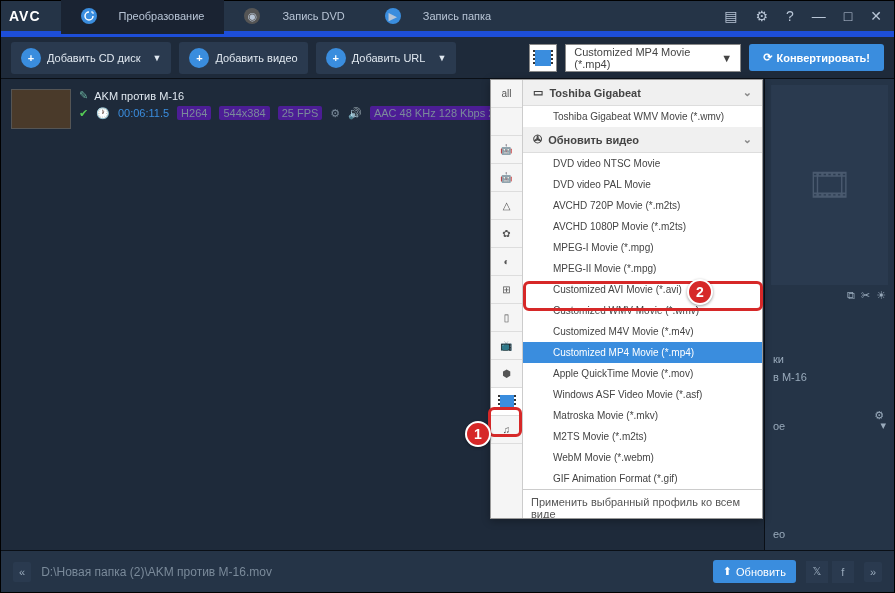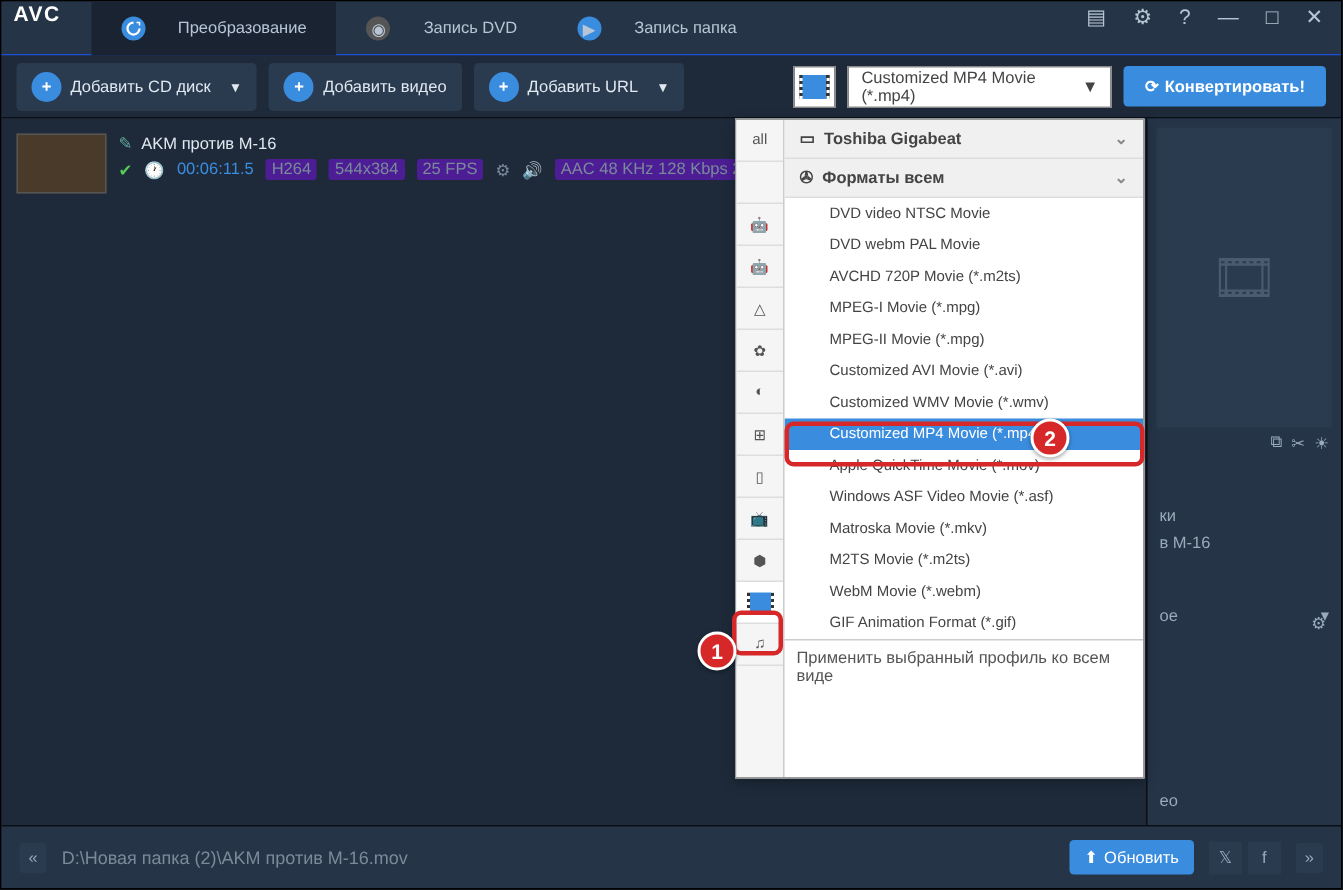--- a/index.html
+++ b/index.html
@@ -1,18 +1,18 @@
 <!DOCTYPE html>
 <html><head>
 <meta charset="utf-8">
 <style>
 *{margin:0;padding:0;box-sizing:border-box;font-family:Arial,sans-serif;font-size:11px;}
 body{width:895px;height:593px;background:#1a2332;overflow:hidden;position:relative;}
 .frame{border:1px solid #000;width:895px;height:593px;position:relative;background:#1e2a3a;}
-.titlebar{height:36px;background:#253447;display:flex;align-items:flex-start;padding:0 8px;border-bottom:1px solid #1d4ed8;}
+.titlebar{height:36px;background:#253447;display:flex;align-items:center;padding:0 8px;border-bottom:6px solid #1d4ed8;}
 .logo{color:#fff;font-weight:bold;font-size:14px;letter-spacing:1px;margin-right:20px;}
 .tab{display:flex;align-items:center;color:#b8c5d6;padding:0 20px;height:36px;cursor:pointer;gap:16px;}
 .tab.active{background:#1a2332;}
 .tab-icon{width:16px;height:16px;border-radius:50%;background:#3a8dde;margin-right:6px;display:flex;align-items:center;justify-content:center;}
 .tab-icon svg{width:10px;height:10px;}
 .spacer{flex:1;}
 .winbtns{display:flex;gap:10px;color:#b8c5d6;}
 .winbtn{cursor:pointer;font-size:14px;padding:2px 4px;}
 .toolbar{height:42px;background:#1e2a3a;display:flex;align-items:center;padding:0 10px;gap:8px;border-bottom:1px solid #0a0f16;}
 .tbtn{display:flex;align-items:center;color:#e0e8f0;background:#2a3a4f;padding:6px 10px;border-radius:3px;cursor:pointer;gap:6px;}
@@ -25,21 +25,21 @@
 .left{flex:1;background:#1e2a3a;padding:10px;position:relative;}
 .item{display:flex;gap:8px;}
 .thumb{width:60px;height:40px;background:#4a3a2a;border:1px solid #555;}
 .item-info{flex:1;color:#b8c5d6;}
 .item-title{display:flex;align-items:center;gap:6px;color:#e0e8f0;margin-bottom:4px;}
 .item-meta{display:flex;align-items:center;gap:8px;font-size:10px;color:#7a8a9a;}
 .meta-box{background:#4c1d95;padding:1px 4px;border-radius:2px;}
 .right{width:130px;background:#253447;border-left:1px solid #0a0f16;position:relative;}
 .right-tools{position:absolute;top:210px;right:8px;display:flex;gap:6px;color:#9ab;}
 .right-tools span{cursor:pointer;}
-.info-panel{position:absolute;top:248px;left:0;right:0;padding:8px;color:#9ab;font-size:10px;}
+.info-panel{position:absolute;top:263px;left:0;right:0;padding:8px;color:#9ab;font-size:10px;}
 .info-row{padding:3px 0;display:flex;align-items:center;justify-content:space-between;}
 .gear{position:absolute;right:10px;top:330px;color:#9ab;cursor:pointer;}
 .statusbar{position:absolute;bottom:0;left:0;right:0;height:42px;background:#253447;border-top:1px solid #0a0f16;display:flex;align-items:center;padding:0 12px;gap:10px;}
 .collapse{background:#2a3a4f;color:#9ab;padding:4px 6px;border-radius:2px;cursor:pointer;}
 .path{color:#7a8a9a;flex:1;font-size:12px;}
 .update{background:#3a8dde;color:#fff;padding:5px 10px;border-radius:3px;cursor:pointer;display:flex;align-items:center;gap:4px;}
 .social{display:flex;gap:4px;}
 .social-ic{width:22px;height:22px;background:#2a3a4f;display:flex;align-items:center;justify-content:center;color:#9ab;cursor:pointer;}
 
 .format-panel{position:absolute;top:78px;left:489px;width:273px;height:440px;background:#fff;border:1px solid #999;display:flex;z-index:100;box-shadow:0 2px 8px rgba(0,0,0,0.3);}
@@ -206,33 +206,36 @@
           <span class="film-ic" style="width:18px;height:14px;"></span>
         </div>
       <div class="fmt-sidebtn">♫</div>
     </div>
     <div class="fmt-list">
       <div class="fmt-hdr">
         <span>▭</span>
         <span>Toshiba Gigabeat</span>
         <span class="exp">⌄</span>
       </div>
+      <div class="fmt-item">Toshiba Gigabeat WMV Movie (*.wmv)</div>
       <div class="fmt-hdr">
         <span>✇</span>
-        <span>Форматы всем</span>
+        <span>Обновить видео</span>
         <span class="exp">⌄</span>
       </div>
       <div id="fmt-items">
           <div class="fmt-item">DVD video NTSC Movie</div>
-          <div class="fmt-item">DVD webm PAL Movie</div>
+          <div class="fmt-item">DVD video PAL Movie</div>
           <div class="fmt-item">AVCHD 720P Movie (*.m2ts)</div>
+          <div class="fmt-item">AVCHD 1080P Movie (*.m2ts)</div>
           <div class="fmt-item">MPEG-I Movie (*.mpg)</div>
           <div class="fmt-item">MPEG-II Movie (*.mpg)</div>
           <div class="fmt-item">Customized AVI Movie (*.avi)</div>
           <div class="fmt-item">Customized WMV Movie (*.wmv)</div>
+          <div class="fmt-item">Customized M4V Movie (*.m4v)</div>
           <div class="fmt-item selected">Customized MP4 Movie (*.mp4)</div>
           <div class="fmt-item">Apple QuickTime Movie (*.mov)</div>
           <div class="fmt-item">Windows ASF Video Movie (*.asf)</div>
           <div class="fmt-item">Matroska Movie (*.mkv)</div>
           <div class="fmt-item">M2TS Movie (*.m2ts)</div>
           <div class="fmt-item">WebM Movie (*.webm)</div>
           <div class="fmt-item">GIF Animation Format (*.gif)</div>
         </div>
       <div class="fmt-footer">
 

